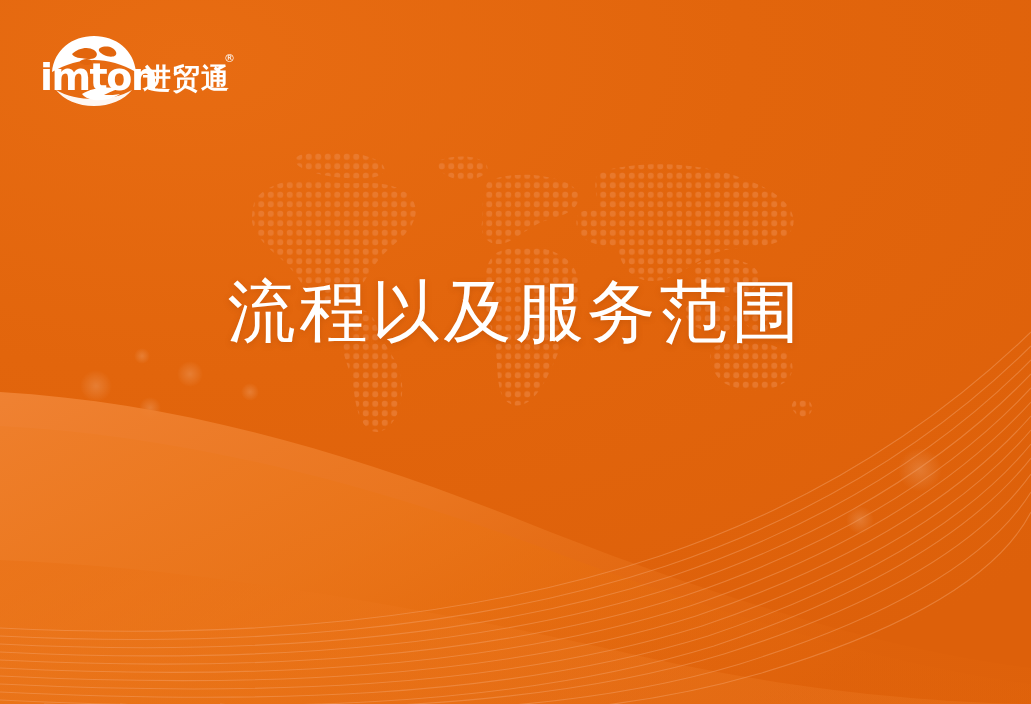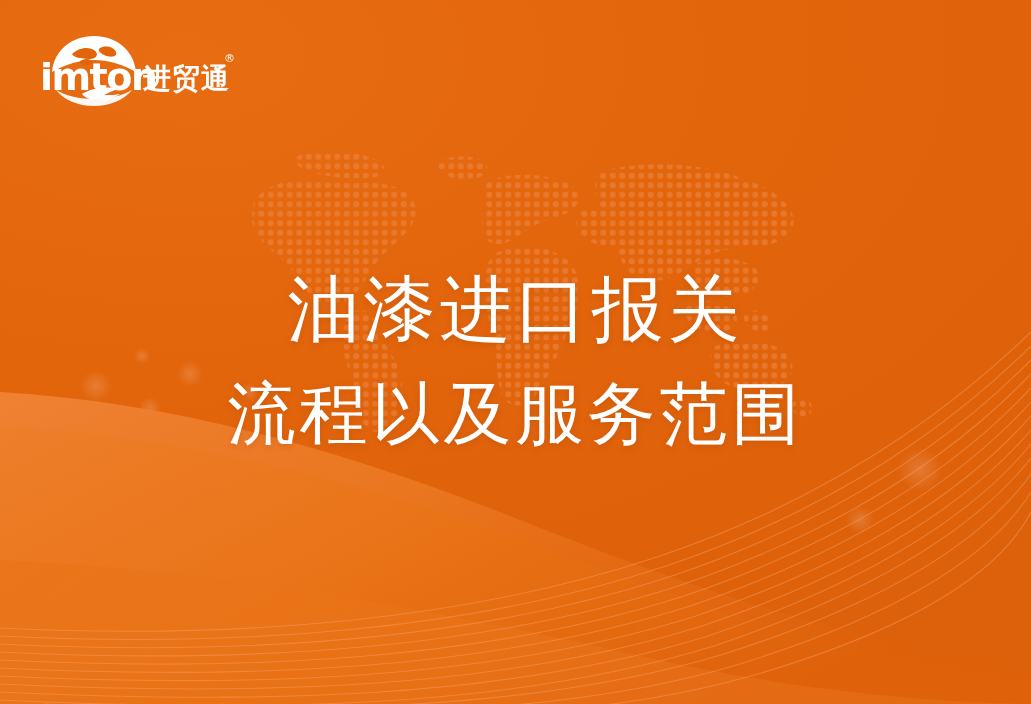--- a/index.html
+++ b/index.html
@@ -209,17 +209,16 @@
         <text x="105" y="60" fill="#FFFFFF" font-family="'DejaVu Sans','Liberation Sans',sans-serif" font-size="28" font-weight="700" letter-spacing="1">进贸通</text>
       </g>
 
       <g>
         <text x="186" y="34" fill="#FFFFFF" font-family="'DejaVu Sans','Liberation Sans',sans-serif" font-size="11">®</text>
       </g>
     </svg>
   </div>
 
   <div class="title-block">
-    <div class="title-line title-line-1">油漆进口报关</div>
     <div class="title-line title-line-2">流程以及服务范围</div>
   </div>
 
 </div>
 
 </body></html>

